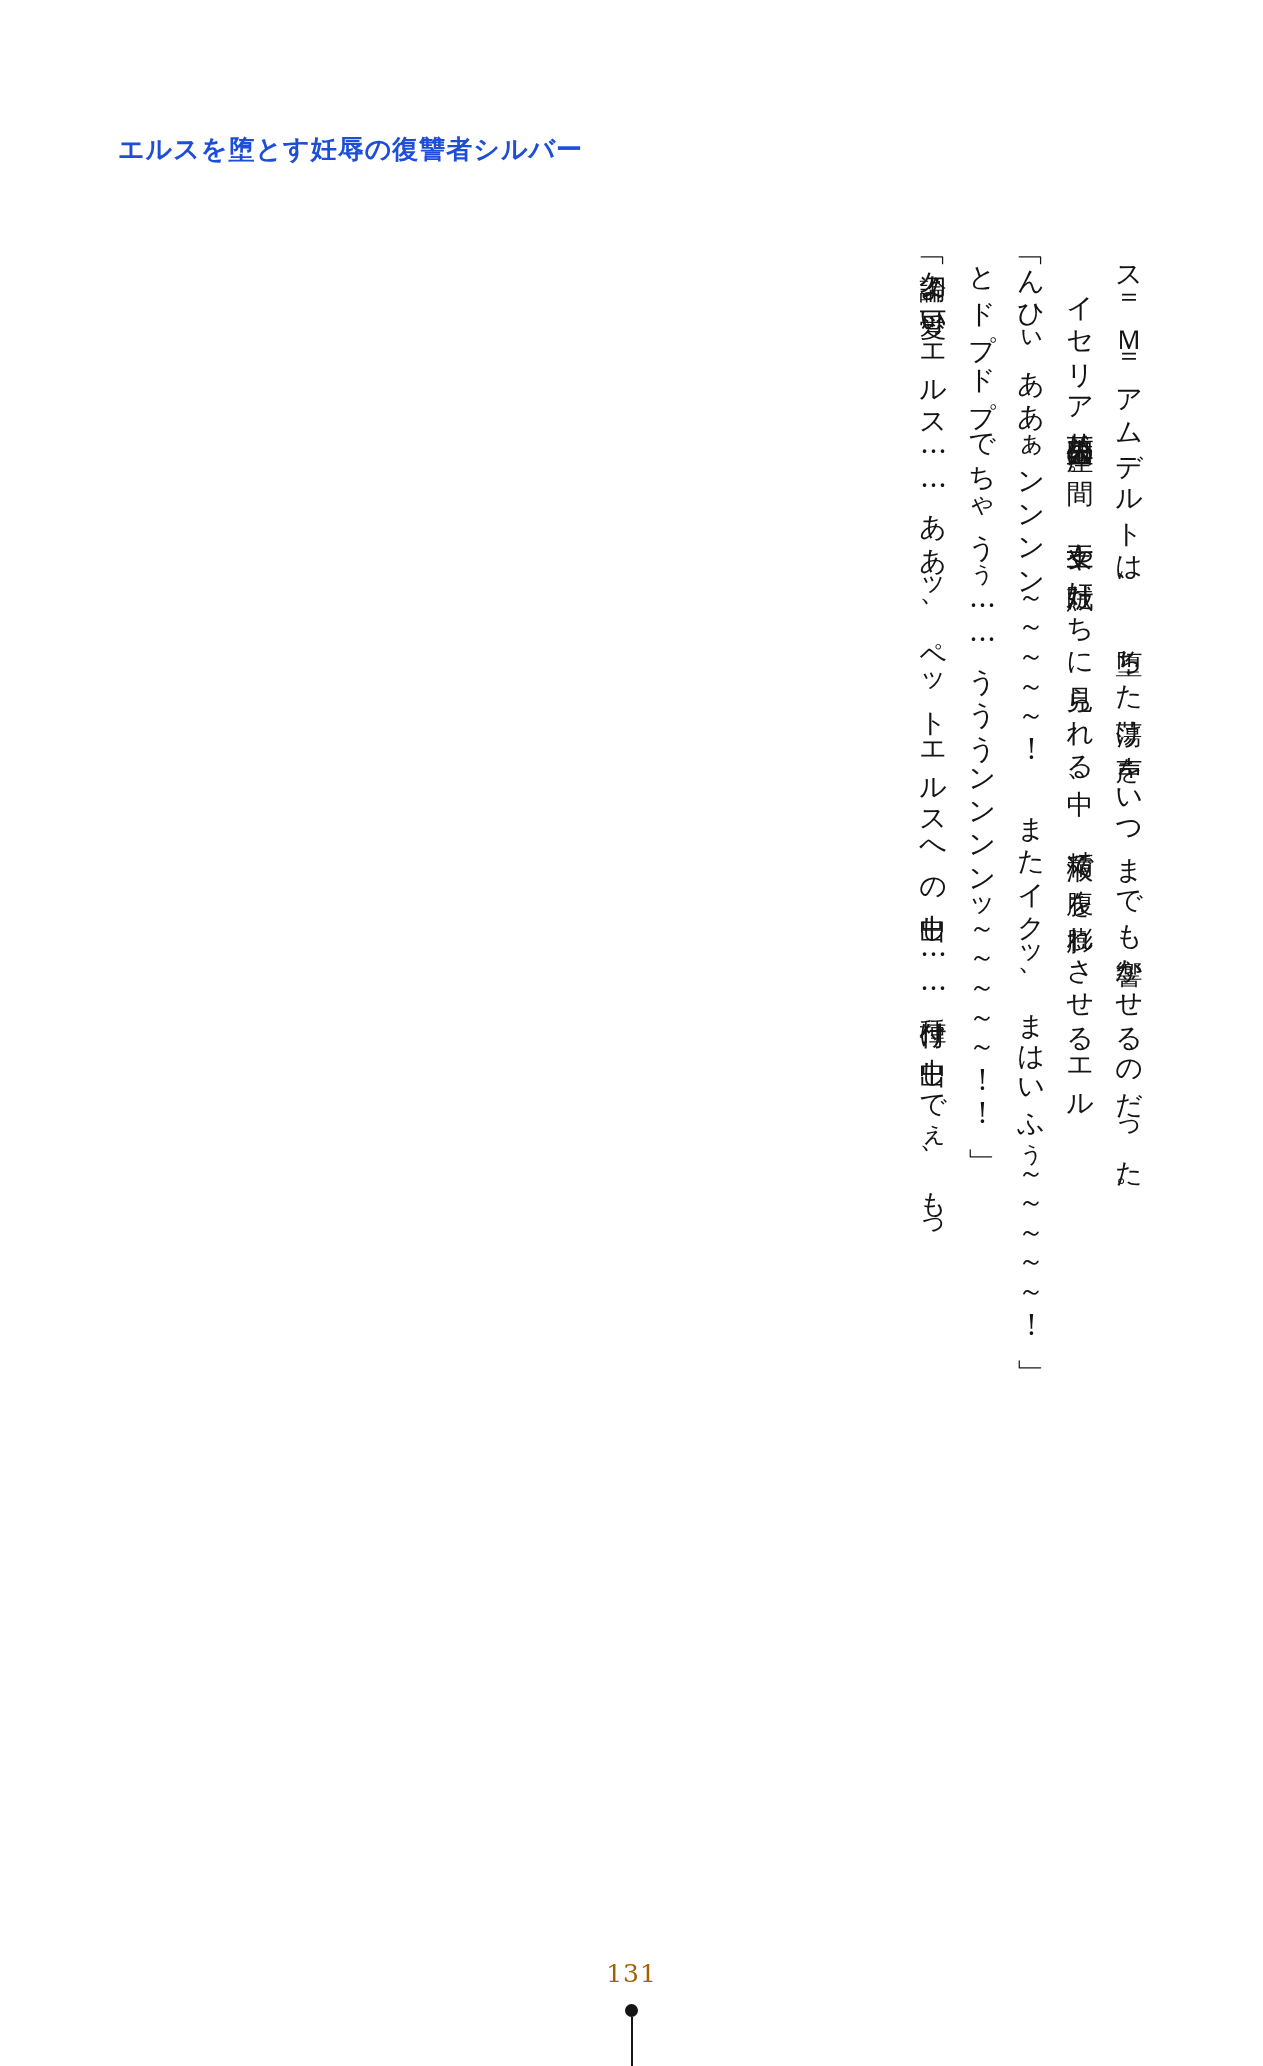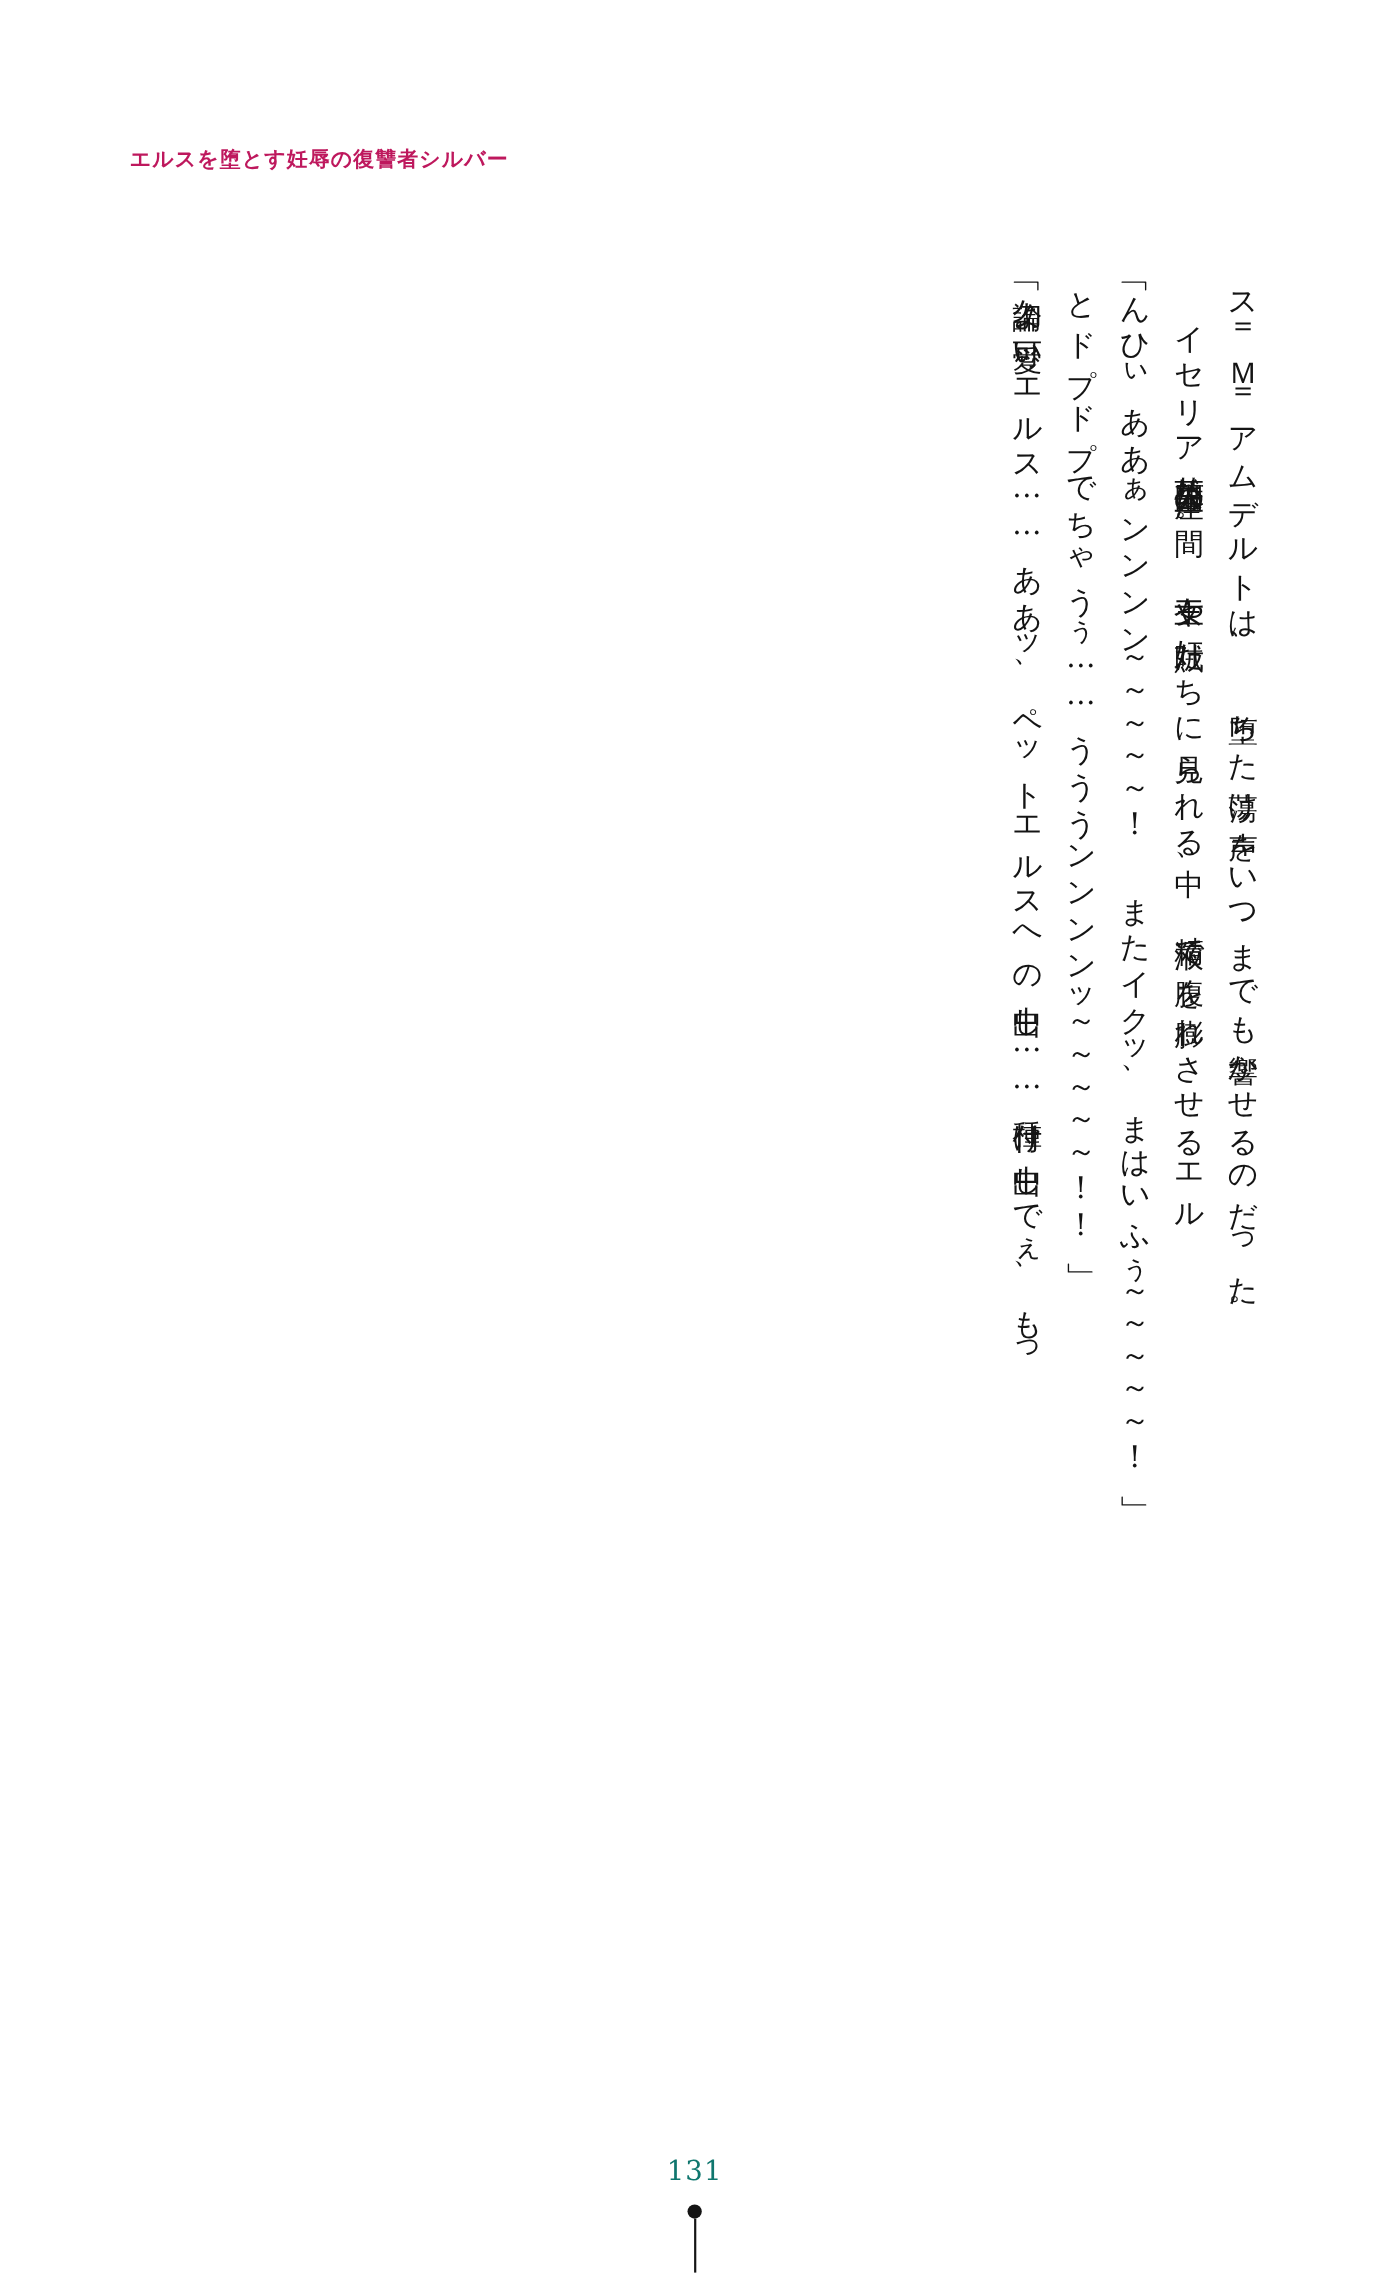--- a/index.html
+++ b/index.html
@@ -20,24 +20,24 @@
     position: absolute;
     inset: 0;
     background: #ffffff;
   }
 
   
   .running-header {
     position: absolute;
     top: 132px;
     left: 118px;
-    font-size: 19px;
+    font-size: 26px;
     font-weight: 700;
     letter-spacing: 1px;
-    color: #be185d;
+    color: #1d4ed8;
     white-space: nowrap;
     font-family: "DejaVu Serif", "Liberation Serif", serif;
   }
 
   
   .body-block {
     position: absolute;
     top: 248px;
     right: 120px;
     height: 1100px;
@@ -63,21 +63,21 @@
 
   
   .folio {
     position: absolute;
     left: 0;
     right: 0;
     bottom: 78px;
     text-align: center;
     font-size: 25px;
     letter-spacing: 1px;
-    color: #0f766e;
+    color: #a16207;
     font-family: "DejaVu Serif", "Liberation Serif", serif;
   }
   .ornament {
     position: absolute;
     left: 0;
     right: 0;
     bottom: 0;
     height: 78px;
   }
   .ornament .dot {

